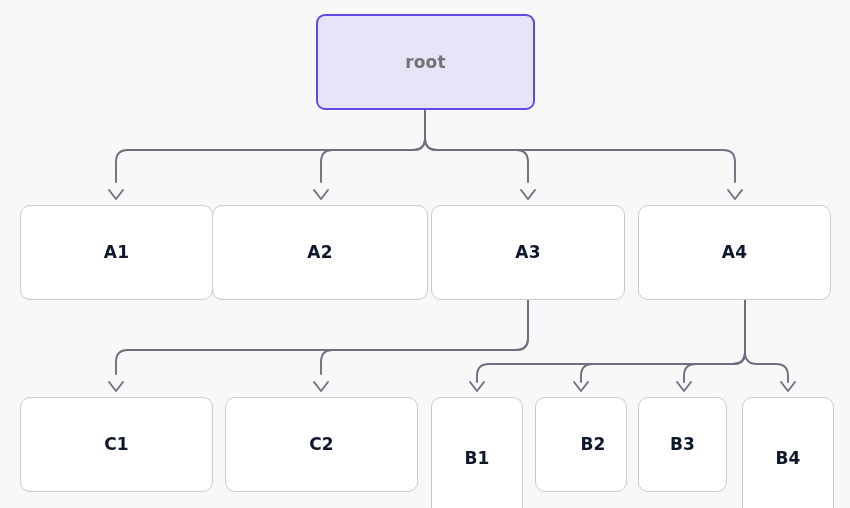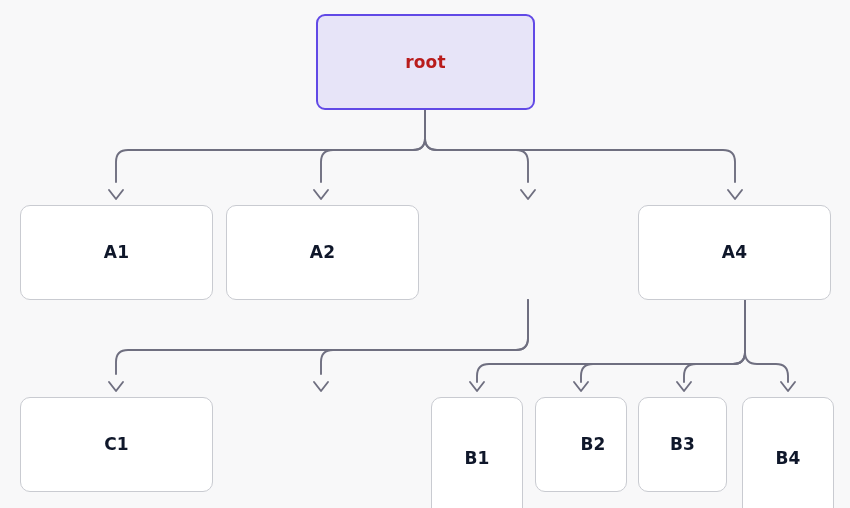--- a/index.html
+++ b/index.html
@@ -39,21 +39,21 @@
     color: #0f172a;
     font-size: 17px;
     font-weight: bold;
     letter-spacing: 0.2px;
     user-select: none;
   }
   .node.root {
     background: #e7e4f8;
     border: 2.2px solid #6149e6;
     border-radius: 9px;
-    color: #b91c1c;
+    color: #737373;
   }
   .node-label {
     display: block;
     line-height: 1;
   }
 </style>
 </head>
 <body>
 
 <div id="canvas">
@@ -89,29 +89,35 @@
     </g>
   </svg>
 
   <div class="node root" id="n-root" style="left: 316px; top: 14px; width: 219px; height: 96px;">
     <span class="node-label">root</span>
   </div>
 
   <div class="node" id="n-a1" style="left: 20px; top: 205px; width: 193px; height: 95px;">
     <span class="node-label">A1</span>
   </div>
-  <div class="node" id="n-a2" style="left: 226px; top: 205px; width: 193px; height: 95px;">
+  <div class="node" id="n-a2" style="left: 212px; top: 205px; width: 216px; height: 95px;">
     <span class="node-label">A2</span>
+  </div>
+  <div class="node" id="n-a3" style="left: 431px; top: 205px; width: 194px; height: 95px;">
+    <span class="node-label">A3</span>
   </div>
   <div class="node" id="n-a4" style="left: 638px; top: 205px; width: 193px; height: 95px;">
     <span class="node-label">A4</span>
   </div>
 
   <div class="node" id="n-c1" style="left: 20px; top: 397px; width: 193px; height: 95px;">
     <span class="node-label">C1</span>
+  </div>
+  <div class="node" id="n-c2" style="left: 225px; top: 397px; width: 193px; height: 95px;">
+    <span class="node-label">C2</span>
   </div>
 
   <div class="node" id="n-b1" style="left: 431px; top: 397px; width: 92px; height: 123px;">
     <span class="node-label">B1</span>
   </div>
   <div class="node" id="n-b2" style="left: 535px; top: 397px; width: 92px; height: 95px; padding-left: 24px;">
     <span class="node-label">B2</span>
   </div>
   <div class="node" id="n-b3" style="left: 638px; top: 397px; width: 89px; height: 95px;">
     <span class="node-label">B3</span>

